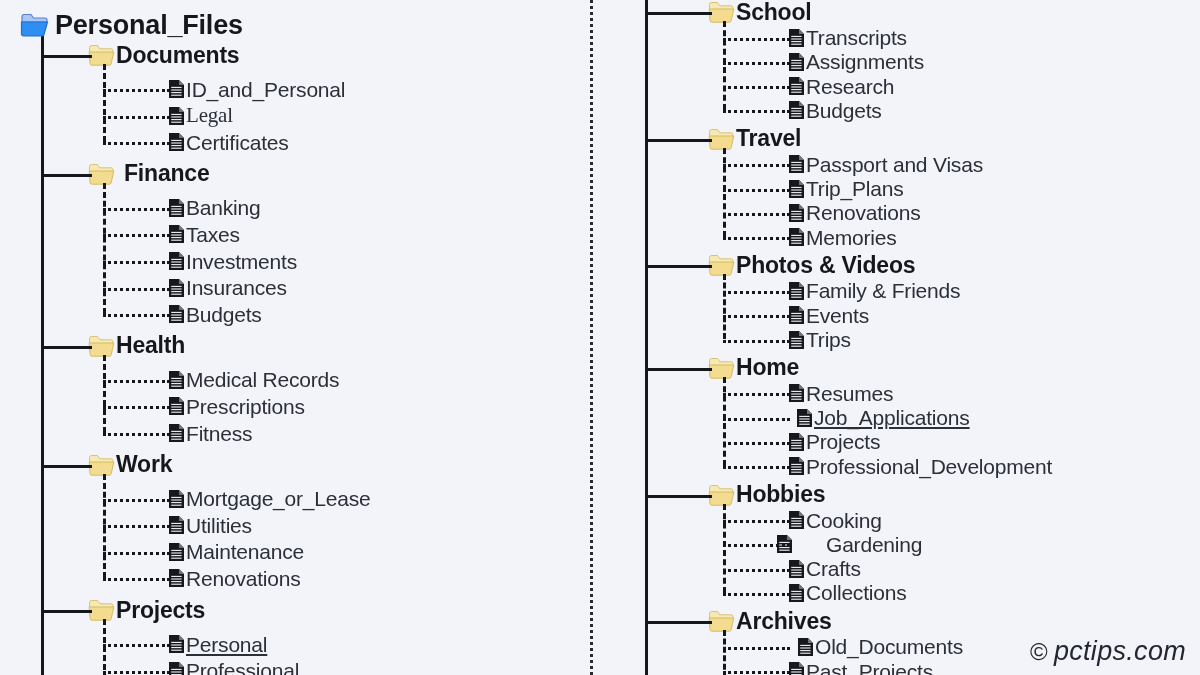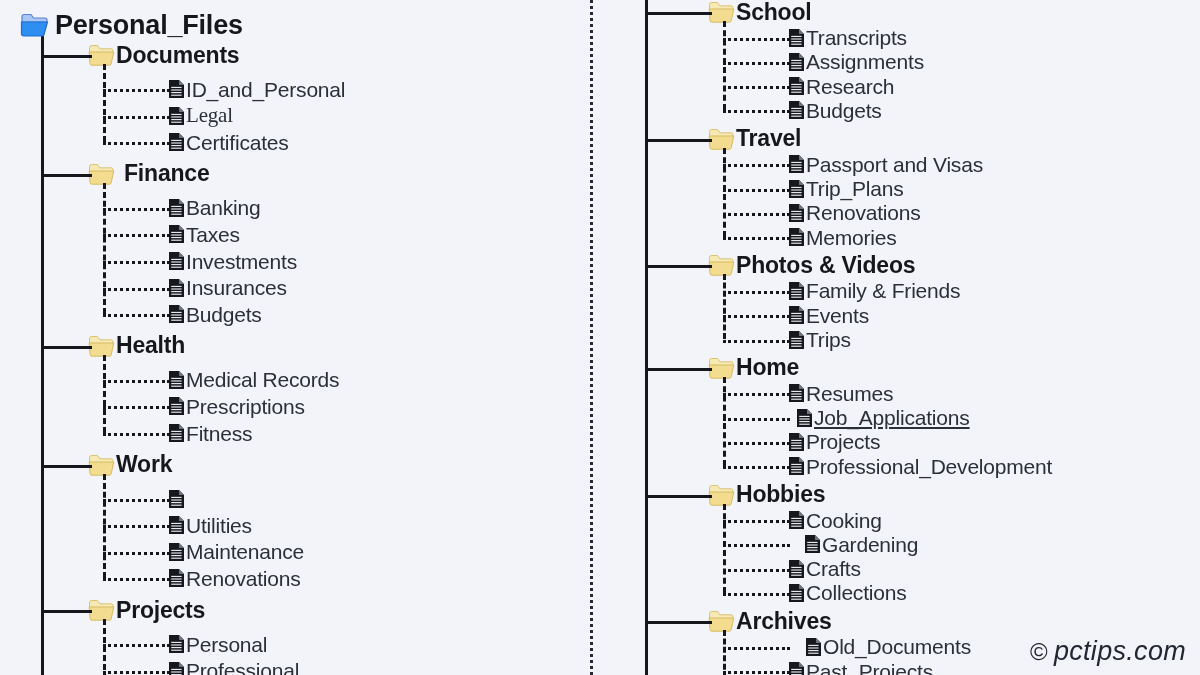--- a/index.html
+++ b/index.html
@@ -323,20 +323,21 @@
             <path d="M1 1 H11 L16 6 V19 H1 Z" fill="#16181d"></path>
             <path d="M11 1 L16 6 H11 Z" fill="#6f737c"></path>
             <g stroke="#f3f4fa" stroke-width="1.1">
               <line x1="3.2" y1="8.4" x2="13.6" y2="8.4"></line>
               <line x1="3.2" y1="11" x2="13.6" y2="11"></line>
               <line x1="3.2" y1="13.6" x2="13.6" y2="13.6"></line>
               <line x1="3.2" y1="16.2" x2="13.6" y2="16.2"></line>
             </g>
           </svg>
         </span>
+        <span class="label">Mortgage_or_Lease</span>
       </div>
       <div class="sub-branch" style="left:103px; top:498.60000000000014px; width:67px;"></div>
       <div class="node file-node" style="left:168px; top:512.2000000000002px; height:26px;">
         <span class="icon">
           <svg width="17" height="20" viewBox="0 0 17 20">
             <path d="M1 1 H11 L16 6 V19 H1 Z" fill="#16181d"></path>
             <path d="M11 1 L16 6 H11 Z" fill="#6f737c"></path>
             <g stroke="#f3f4fa" stroke-width="1.1">
               <line x1="3.2" y1="8.4" x2="13.6" y2="8.4"></line>
               <line x1="3.2" y1="11" x2="13.6" y2="11"></line>
@@ -384,21 +385,21 @@
       <div class="node folder-node" style="left:88px; top:595.0000000000002px; height:30px;">
         <span class="icon">
           <svg width="27" height="24" viewBox="0 0 27 24">
             <path d="M1.5 4.5 A2 2 0 0 1 3.5 2.5 H9.5 L11.8 5.8 H23 A2 2 0 0 1 25 7.8 V9.5 H1.5 Z" fill="#f7e9b4" stroke="#d9c377" stroke-width="1"></path>
             <path d="M1.2 9 H25.8 L23.2 20.6 A2 2 0 0 1 21.2 22.2 H4 A2 2 0 0 1 2 20.6 Z" fill="#f3dc8f" stroke="#d4bb63" stroke-width="1"></path>
           </svg>
         </span>
         <span class="label">Projects</span>
       </div>
       <div class="branch" style="left:41px; top:610.0000000000002px; width:51px;"></div>
-      <div class="node file-node" style="left:168px; top:631.0000000000002px; height:26px;">
+      <div class="node file-node" style="left:168px; top:631.0000000000002px; height:26px;text-decoration:underline;">
         <span class="icon">
           <svg width="17" height="20" viewBox="0 0 17 20">
             <path d="M1 1 H11 L16 6 V19 H1 Z" fill="#16181d"></path>
             <path d="M11 1 L16 6 H11 Z" fill="#6f737c"></path>
             <g stroke="#f3f4fa" stroke-width="1.1">
               <line x1="3.2" y1="8.4" x2="13.6" y2="8.4"></line>
               <line x1="3.2" y1="11" x2="13.6" y2="11"></line>
               <line x1="3.2" y1="13.6" x2="13.6" y2="13.6"></line>
               <line x1="3.2" y1="16.2" x2="13.6" y2="16.2"></line>
             </g>
@@ -740,21 +741,21 @@
               <line x1="3.2" y1="8.4" x2="13.6" y2="8.4"></line>
               <line x1="3.2" y1="11" x2="13.6" y2="11"></line>
               <line x1="3.2" y1="13.6" x2="13.6" y2="13.6"></line>
               <line x1="3.2" y1="16.2" x2="13.6" y2="16.2"></line>
             </g>
           </svg>
         </span>
         <span class="label">Cooking</span>
       </div>
       <div class="sub-branch" style="left:103px; top:520.0000000000001px; width:67px;"></div>
-      <div class="node file-node" style="left:184px; top:531.3000000000001px; height:26px;">
+      <div class="node file-node" style="left:156px; top:531.3000000000001px; height:26px;gap:32px;">
         <span class="icon">
           <svg width="17" height="20" viewBox="0 0 17 20">
             <path d="M1 1 H11 L16 6 V19 H1 Z" fill="#16181d"></path>
             <path d="M11 1 L16 6 H11 Z" fill="#6f737c"></path>
             <g stroke="#f3f4fa" stroke-width="1.1">
               <line x1="3.2" y1="8.4" x2="13.6" y2="8.4"></line>
               <line x1="3.2" y1="11" x2="13.6" y2="11"></line>
               <line x1="3.2" y1="13.6" x2="13.6" y2="13.6"></line>
               <line x1="3.2" y1="16.2" x2="13.6" y2="16.2"></line>
             </g>
@@ -799,21 +800,21 @@
       <div class="node folder-node" style="left:88px; top:606.1999999999999px; height:30px;">
         <span class="icon">
           <svg width="27" height="24" viewBox="0 0 27 24">
             <path d="M1.5 4.5 A2 2 0 0 1 3.5 2.5 H9.5 L11.8 5.8 H23 A2 2 0 0 1 25 7.8 V9.5 H1.5 Z" fill="#f7e9b4" stroke="#d9c377" stroke-width="1"></path>
             <path d="M1.2 9 H25.8 L23.2 20.6 A2 2 0 0 1 21.2 22.2 H4 A2 2 0 0 1 2 20.6 Z" fill="#f3dc8f" stroke="#d4bb63" stroke-width="1"></path>
           </svg>
         </span>
         <span class="label">Archives</span>
       </div>
       <div class="branch" style="left:25px; top:621.1999999999999px; width:67px;"></div>
-      <div class="node file-node" style="left:185px; top:633.6999999999999px; height:26px;">
+      <div class="node file-node" style="left:177px; top:633.6999999999999px; height:26px;">
         <span class="icon">
           <svg width="17" height="20" viewBox="0 0 17 20">
             <path d="M1 1 H11 L16 6 V19 H1 Z" fill="#16181d"></path>
             <path d="M11 1 L16 6 H11 Z" fill="#6f737c"></path>
             <g stroke="#f3f4fa" stroke-width="1.1">
               <line x1="3.2" y1="8.4" x2="13.6" y2="8.4"></line>
               <line x1="3.2" y1="11" x2="13.6" y2="11"></line>
               <line x1="3.2" y1="13.6" x2="13.6" y2="13.6"></line>
               <line x1="3.2" y1="16.2" x2="13.6" y2="16.2"></line>
             </g>

